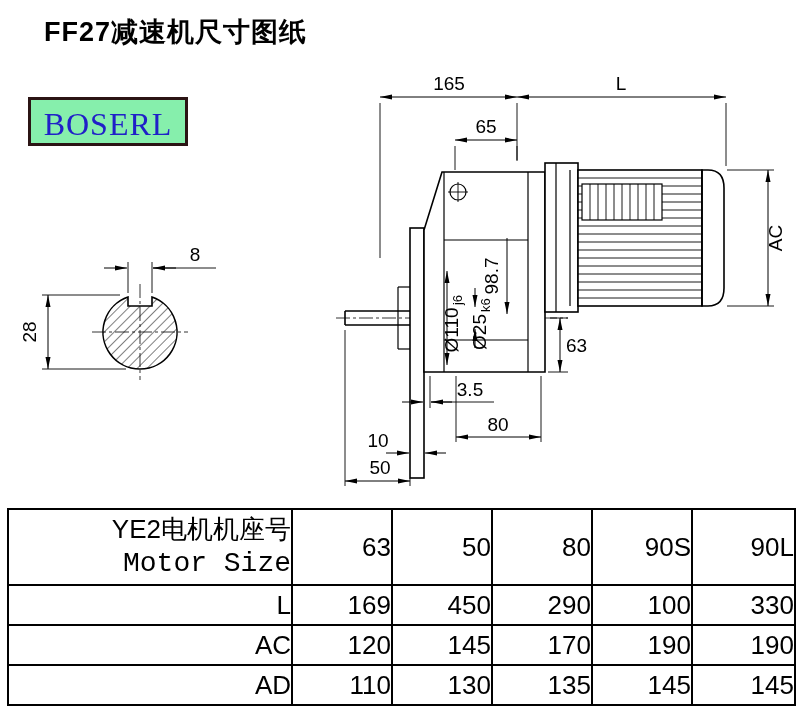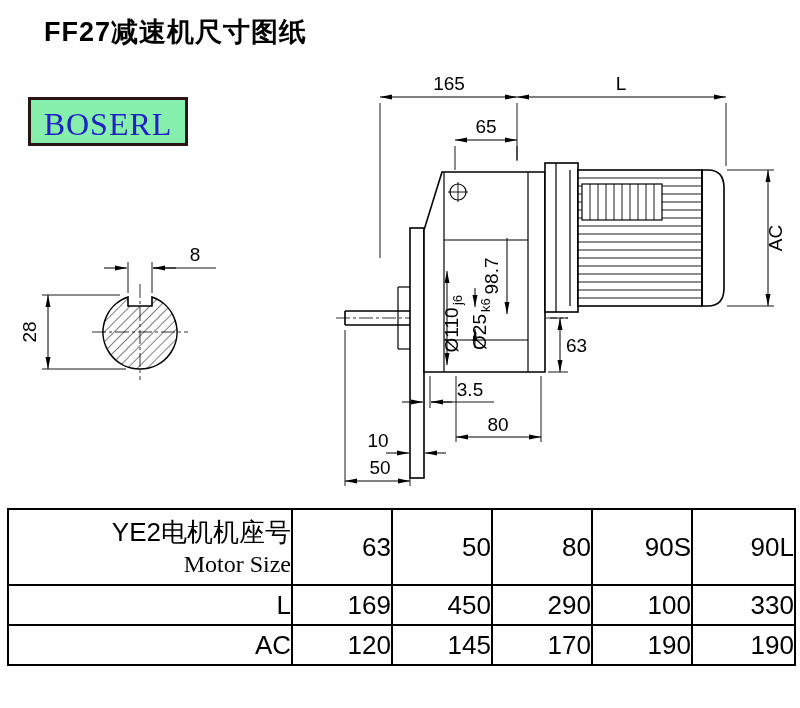--- a/index.html
+++ b/index.html
@@ -19,21 +19,21 @@
   .dim{stroke:#000;stroke-width:1;fill:none}
   .cl{stroke:#000;stroke-width:0.8;fill:none;stroke-dasharray:14 3 3 3}
   .dimtxt{font-family:"Liberation Sans",sans-serif;font-size:19px;fill:#000}
   .toltxt{font-family:"Liberation Sans",sans-serif;font-size:13px;fill:#000}
   
   #size-table{position:absolute;left:7px;top:508px;width:787px;border-collapse:collapse;table-layout:fixed;background:#fff}
   #size-table td{border:2px solid #000;text-align:right;vertical-align:middle;font-size:26px;padding:0}
   #size-table tr.hdr td{height:76px}
   #size-table tr.datarow td{height:40px}
   .hdr-cn{font-size:26px;line-height:1.3}
-  .hdr-en{font-size:24px;font-family:Liberation Serif, serif;line-height:1.2}
+  .hdr-en{font-size:28px;font-family:Liberation Mono, monospace;line-height:1.2}
 </style>
 </head>
 <body>
 
 <div id="page">
 
   <svg id="drawing-svg" width="800" height="505" viewBox="0 0 800 505" xmlns="http://www.w3.org/2000/svg">
     <defs>
       <marker id="aE" viewBox="0 0 12 8" refX="12" refY="4" markerWidth="12" markerHeight="8" orient="auto">
         <path d="M0,1.5 L12,4 L0,6.5 Z" fill="#000"></path>
@@ -252,16 +252,24 @@
       <td>330</td>
     </tr>
     <tr class="datarow">
       <td>AC</td>
       <td>120</td>
       <td>145</td>
       <td>170</td>
       <td>190</td>
       <td>190</td>
     </tr>
+    <tr class="datarow">
+      <td>AD</td>
+      <td>110</td>
+      <td>130</td>
+      <td>135</td>
+      <td>145</td>
+      <td>145</td>
+    </tr>
   </tbody>
     </table>
 
 </div>
 
 </body></html>

